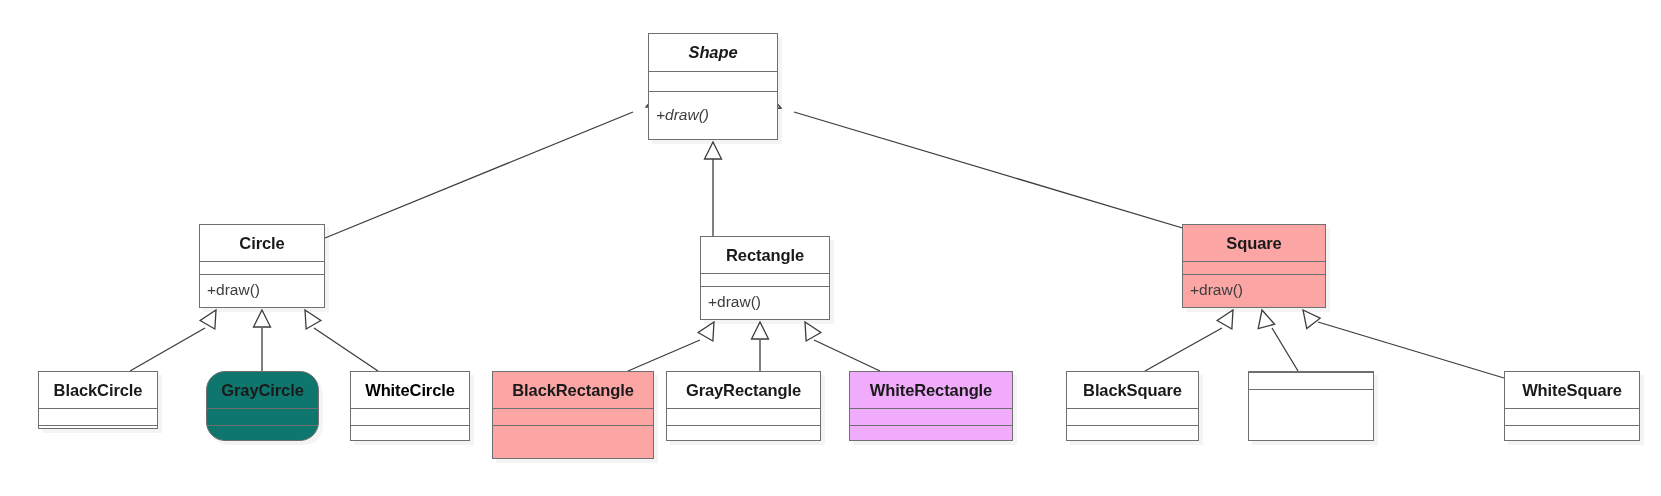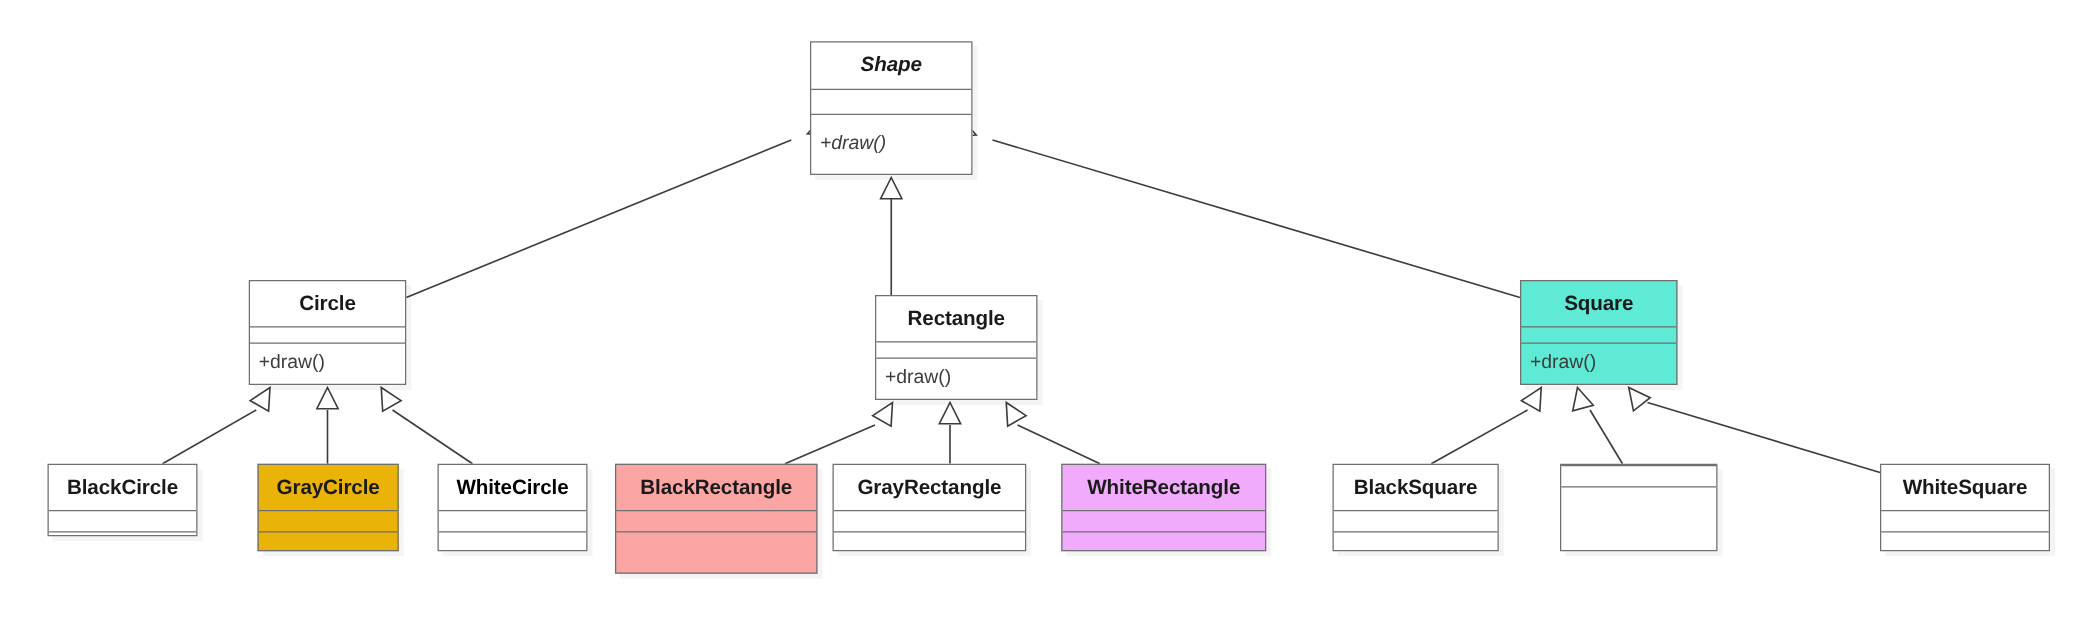--- a/index.html
+++ b/index.html
@@ -131,31 +131,31 @@
       <div class="uml-class" style="left: 199px; top: 224px; width: 126px; height: 84px; border-color: rgb(111, 111, 111); background: rgb(255, 255, 255);">
         <div class="compartment c-title" style="height: 36px; color: rgb(26, 26, 26);">Circle</div>
         <div class="compartment c-sep c-empty" style="height: 13px;"></div>
         <div class="compartment c-sep c-ops" style="height: 31.8px; color: rgb(61, 61, 61);">+draw()</div>
       </div>
       <div class="uml-class" style="left: 700px; top: 236px; width: 130px; height: 84px; border-color: rgb(111, 111, 111); background: rgb(255, 255, 255);">
         <div class="compartment c-title" style="height: 36px; color: rgb(26, 26, 26);">Rectangle</div>
         <div class="compartment c-sep c-empty" style="height: 13px;"></div>
         <div class="compartment c-sep c-ops" style="height: 31.8px; color: rgb(61, 61, 61);">+draw()</div>
       </div>
-      <div class="uml-class" style="left: 1216px; top: 224px; width: 126px; height: 84px; border-color: rgb(111, 111, 111); background: #5eead4;">
+      <div class="uml-class" style="left: 1182px; top: 224px; width: 144px; height: 84px; border-color: rgb(111, 111, 111); background: #fca5a5;">
         <div class="compartment c-title" style="height: 36px; color: rgb(26, 26, 26);">Square</div>
         <div class="compartment c-sep c-empty" style="height: 13px;"></div>
         <div class="compartment c-sep c-ops" style="height: 31.8px; color: rgb(61, 61, 61);">+draw()</div>
       </div>
       <div class="uml-class" style="left: 38px; top: 371px; width: 120px; height: 58px; border-color: rgb(111, 111, 111); background: rgb(255, 255, 255);">
         <div class="compartment c-title" style="height: 36px; color: rgb(26, 26, 26);">BlackCircle</div>
         <div class="compartment c-sep c-empty" style="height: 17px;"></div>
         <div class="compartment c-sep c-empty" style="height: 13.8px; color: rgb(61, 61, 61);"></div>
       </div>
-      <div class="uml-class" style="left: 206px; top: 371px; width: 113px; height: 70px; border-color: rgb(111, 111, 111); background: #eab308;">
+      <div class="uml-class" style="left: 206px; top: 371px; width: 113px; height: 70px; border-color: rgb(111, 111, 111); background: #0f766e; border-radius: 19px;">
         <div class="compartment c-title" style="height: 36px; color: rgb(26, 26, 26);">GrayCircle</div>
         <div class="compartment c-sep c-empty" style="height: 17px;"></div>
         <div class="compartment c-sep c-empty" style="height: 13.8px; color: rgb(61, 61, 61);"></div>
       </div>
       <div class="uml-class" style="left: 350px; top: 371px; width: 120px; height: 70px; border-color: rgb(111, 111, 111); background: rgb(255, 255, 255);">
         <div class="compartment c-title" style="height: 36px; color: #000000;">WhiteCircle</div>
         <div class="compartment c-sep c-empty" style="height: 17px;"></div>
         <div class="compartment c-sep c-empty" style="height: 13.8px; color: rgb(61, 61, 61);"></div>
       </div>
       <div class="uml-class" style="left: 492px; top: 371px; width: 162px; height: 88px; border-color: rgb(111, 111, 111); background: #fca5a5;">

